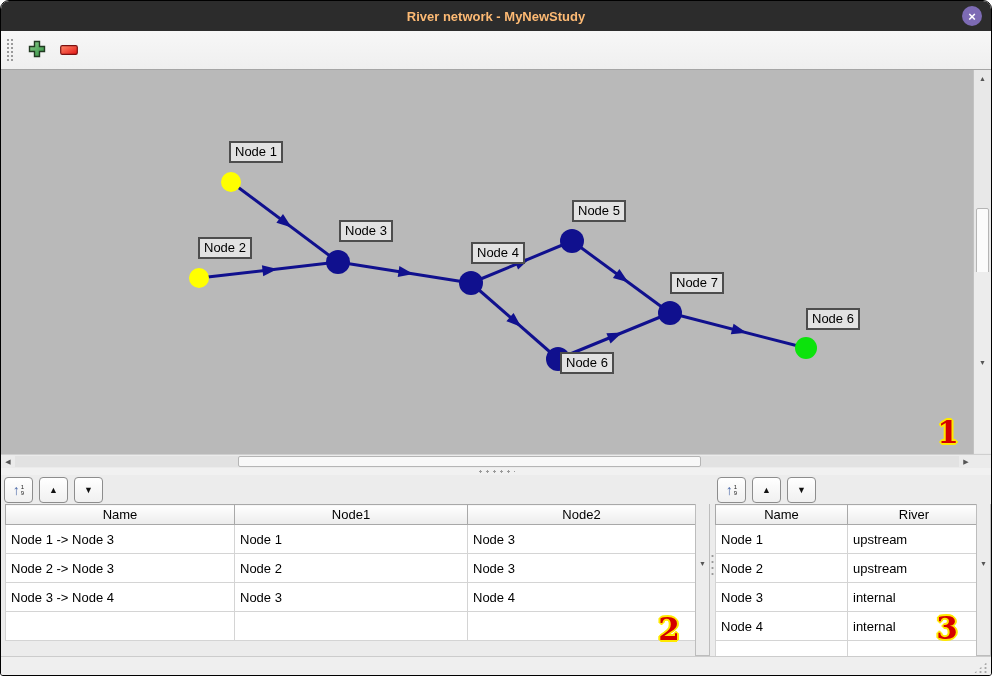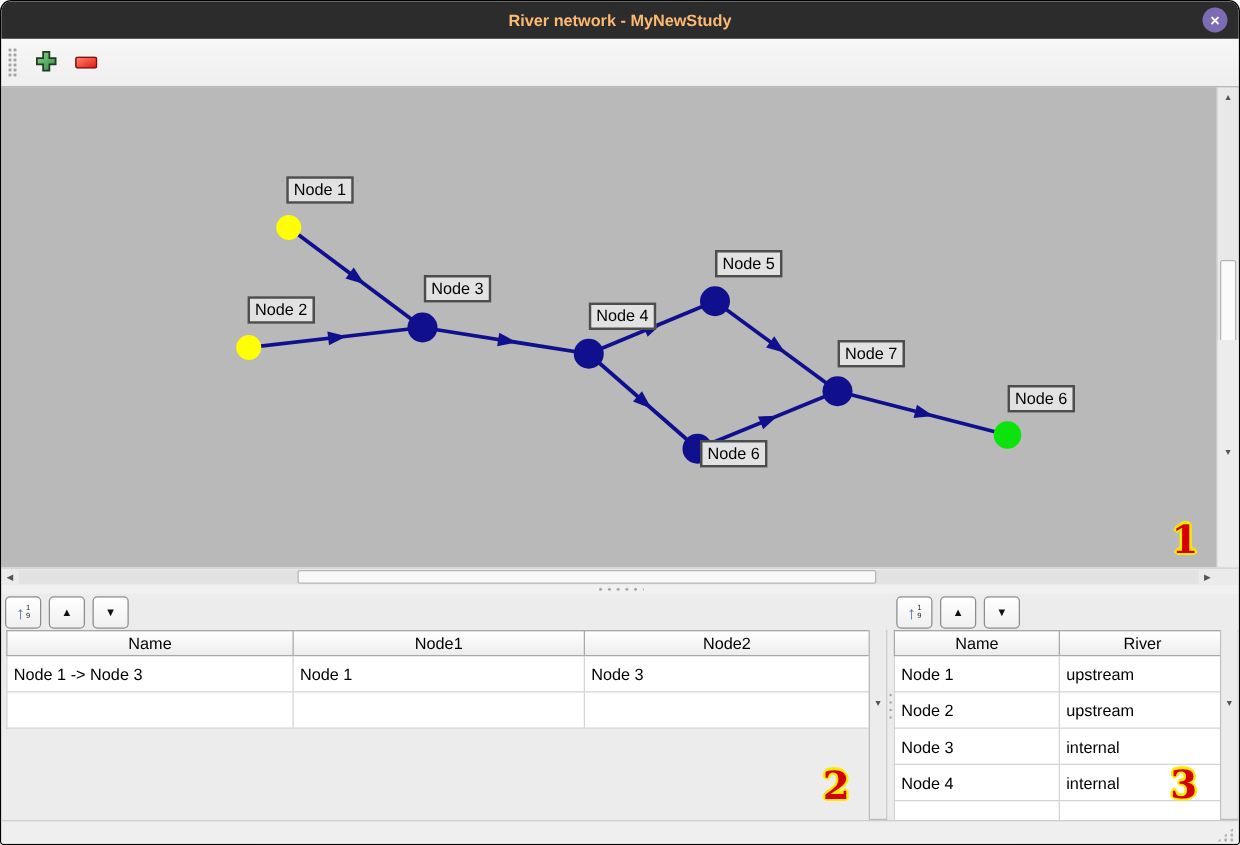--- a/index.html
+++ b/index.html
@@ -223,20 +223,30 @@
                 <th>Node2</th>
               </tr>
             </thead>
           <tbody>
               <tr>
                 <td>Node 1 -&gt; Node 3</td>
                 <td>Node 1</td>
                 <td>Node 3</td>
               </tr>
               <tr>
+                <td>Node 2 -&gt; Node 3</td>
+                <td>Node 2</td>
+                <td>Node 3</td>
+              </tr>
+              <tr>
+                <td>Node 3 -&gt; Node 4</td>
+                <td>Node 3</td>
+                <td>Node 4</td>
+              </tr>
+              <tr>
                 <td></td>
                 <td></td>
                 <td></td>
               </tr>
             </tbody>
         </table>
         <div class="tbl-vscroll" style="right:0;">
           <div class="sb-arrow top">▲</div>
           <div class="vthumb" style="top:77px;height:58px;"></div>
           <div class="sb-arrow bottom">▼</div>

